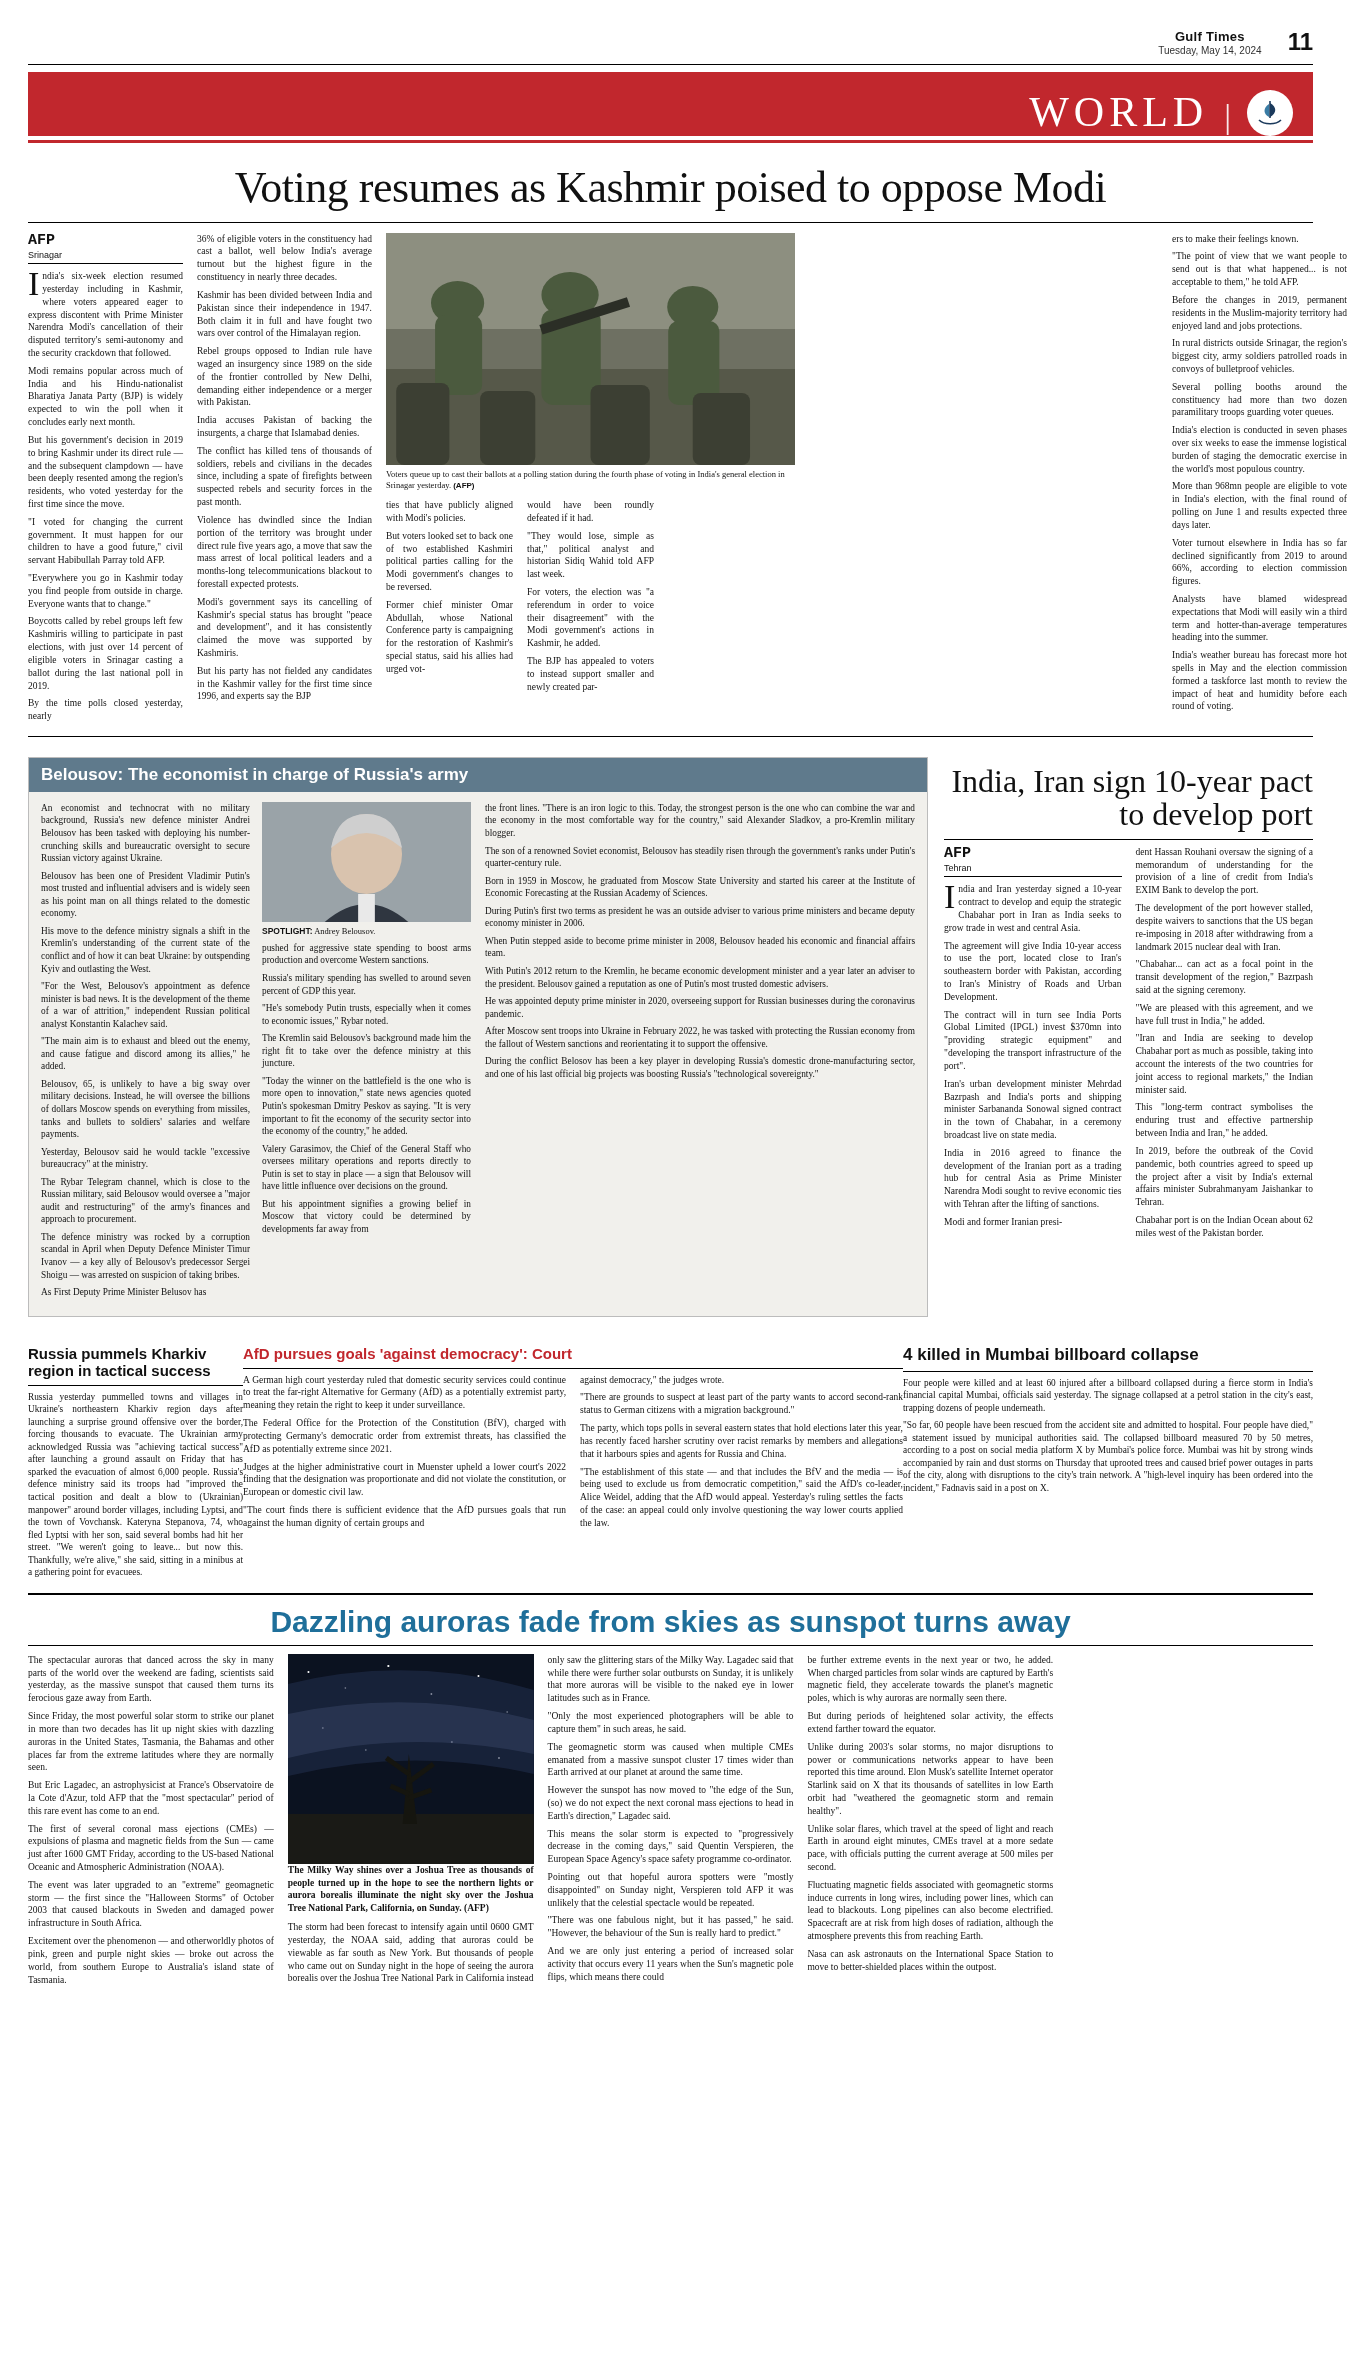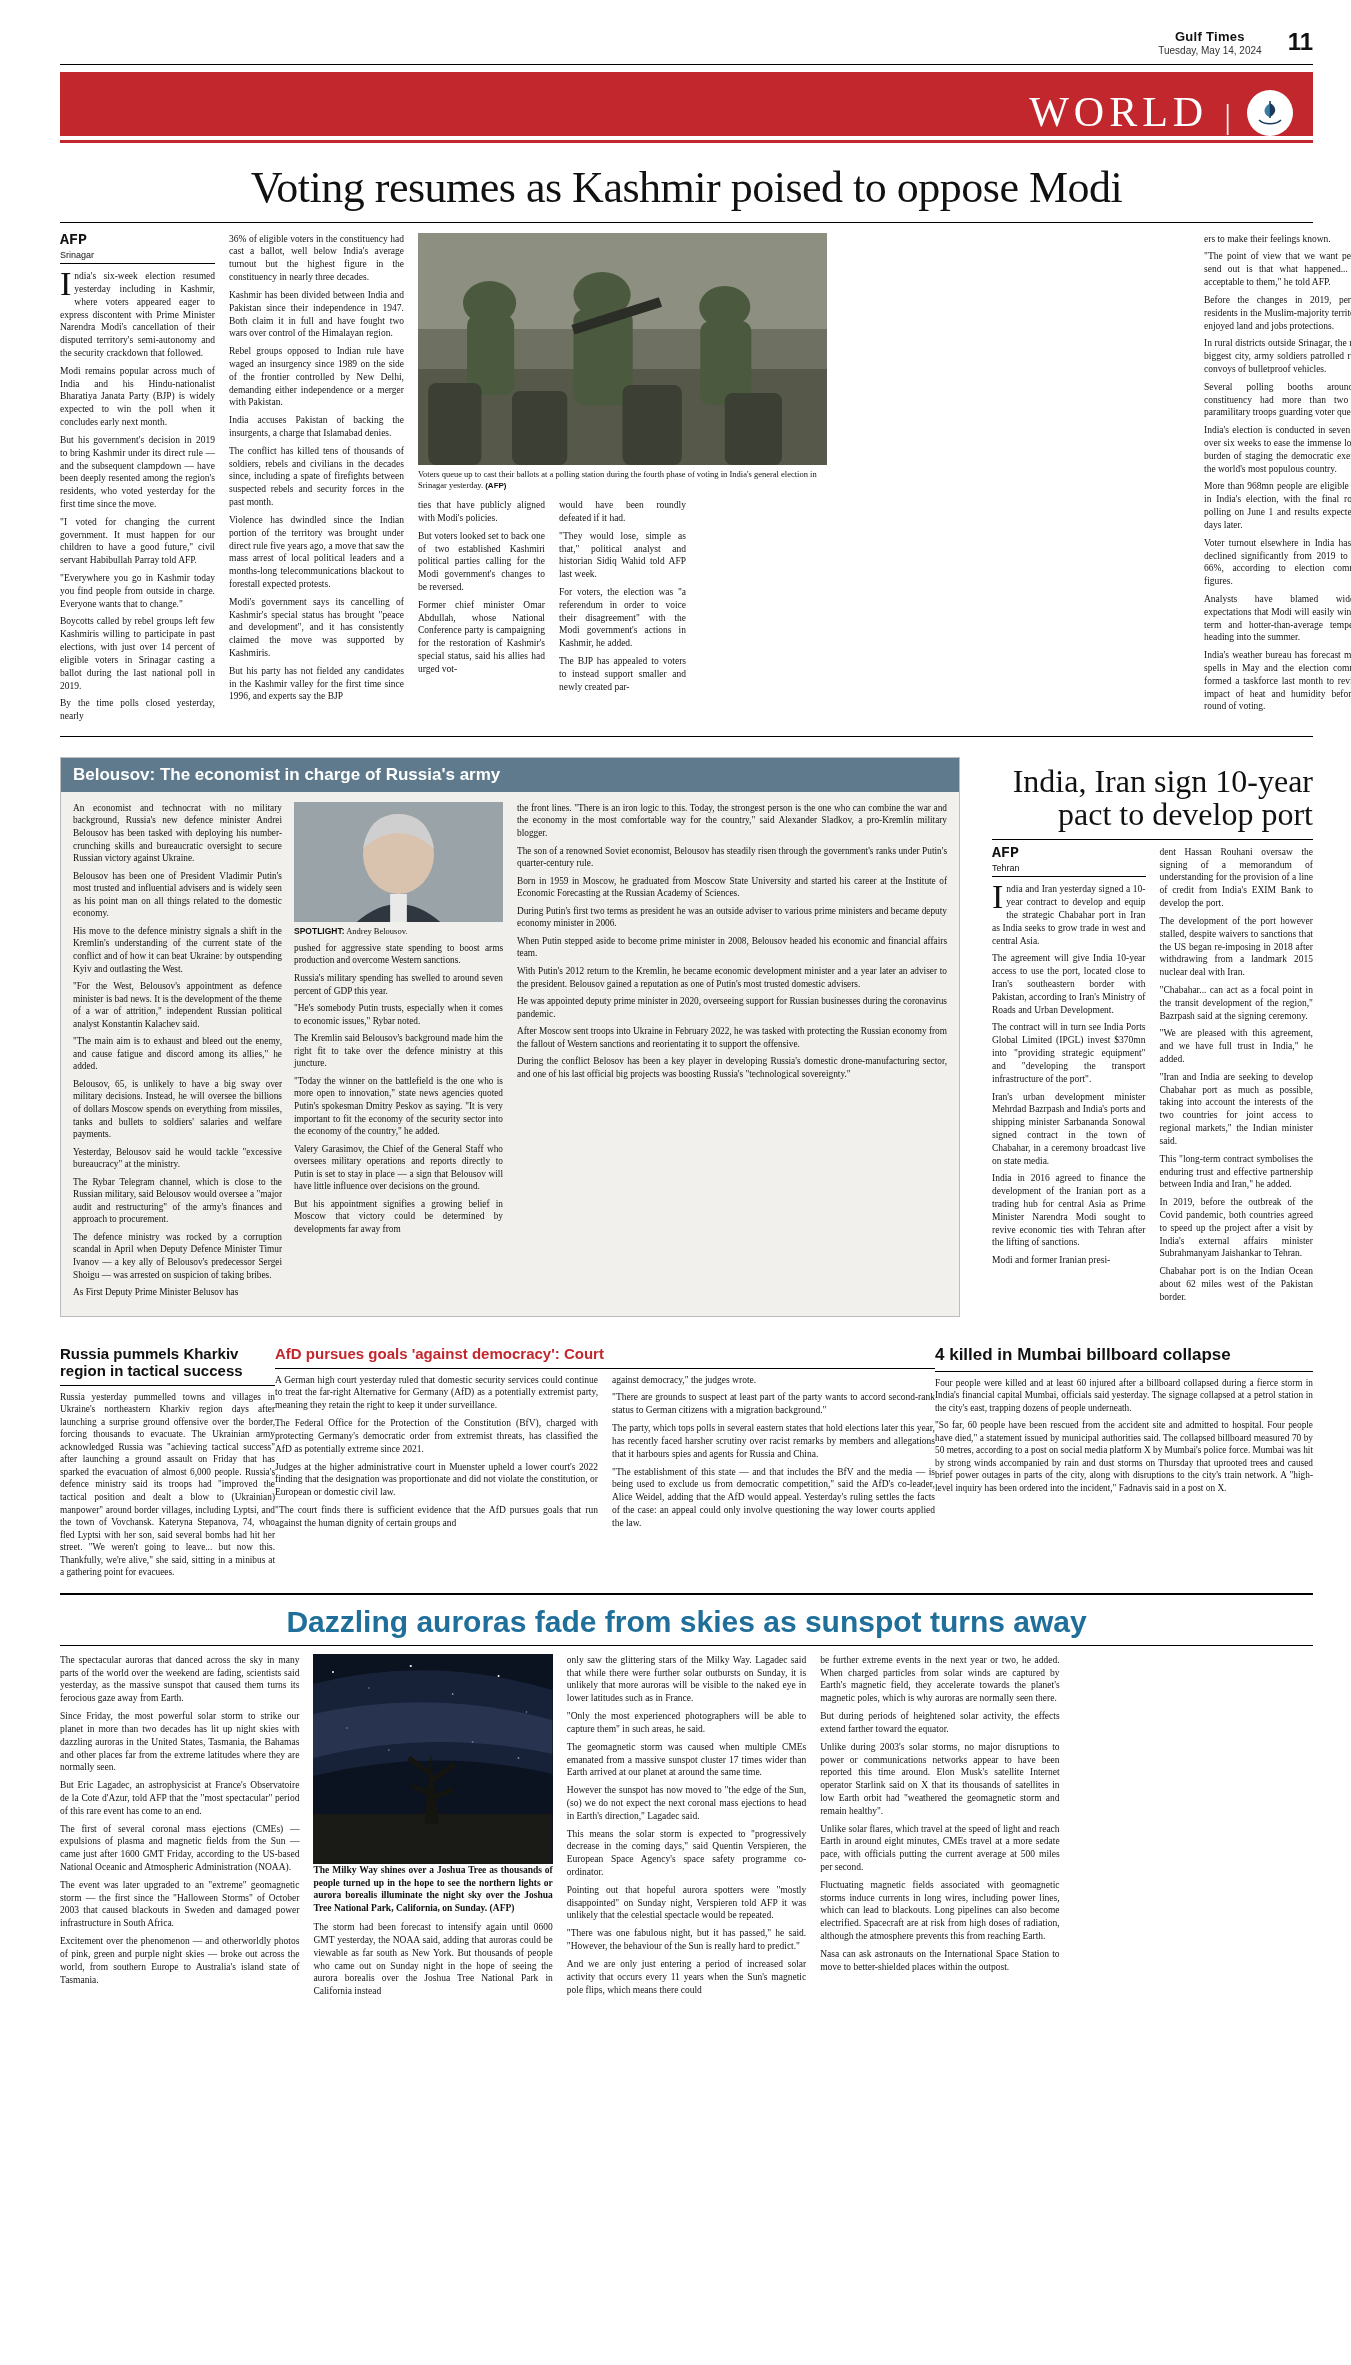--- a/index.html
+++ b/index.html
@@ -6,21 +6,21 @@
   body {
     margin: 0;
     width: 1351px;
     background: #ffffff;
     font-family: "Liberation Serif", serif;
     color: #111;
   }
   .page {
     width: 1351px;
     min-height: 2365px;
-    padding: 30px 38px 20px 60px;
+    padding: 30px 38px 20px 28px;
     position: relative;
   }
 
   
   .masthead {
     display: flex;
     align-items: flex-end;
     justify-content: flex-end;
     gap: 14px;
     padding-bottom: 6px;
@@ -329,21 +329,21 @@
       <p>India's election is conducted in seven phases over six weeks to ease the immense logistical burden of staging the democratic exercise in the world's most populous country.</p>
       <p>More than 968mn people are eligible to vote in India's election, with the final round of polling on June 1 and results expected three days later.</p>
       <p>Voter turnout elsewhere in India has so far declined significantly from 2019 to around 66%, according to election commission figures.</p>
       <p>Analysts have blamed widespread expectations that Modi will easily win a third term and hotter-than-average temperatures heading into the summer.</p>
       <p>India's weather bureau has forecast more hot spells in May and the election commission formed a taskforce last month to review the impact of heat and humidity before each round of voting.</p>
     </div>
   </div>
 
   <div class="hr-thin" style="margin-top:8px;"></div>
 
-  <div style="display:grid; grid-template-columns: 900px 1fr; gap:32px; margin-top:8px;">
+  <div style="display:grid; grid-template-columns: 900px 1fr; gap:16px; margin-top:8px;">
 
     <div class="feature">
       <div class="feature-head">Belousov: The economist in charge of Russia's army</div>
       <div class="feature-body">
         <div>
           <div style="display:grid; grid-template-columns: 1fr 1fr; gap:12px;">
             <div>
               <p>An economist and technocrat with no military background, Russia's new defence minister Andrei Belousov has been tasked with deploying his number-crunching skills and bureaucratic oversight to secure Russian victory against Ukraine.</p>
               <p>Belousov has been one of President Vladimir Putin's most trusted and influential advisers and is widely seen as his point man on all things related to the domestic economy.</p>
               <p>His move to the defence ministry signals a shift in the Kremlin's understanding of the current state of the conflict and of how it can beat Ukraine: by outspending Kyiv and outlasting the West.</p>

